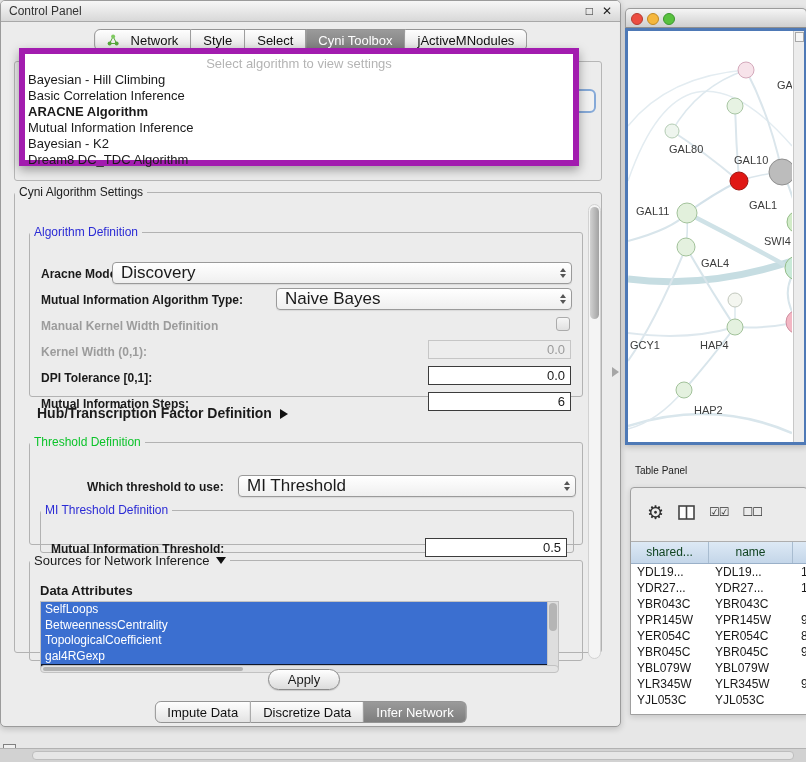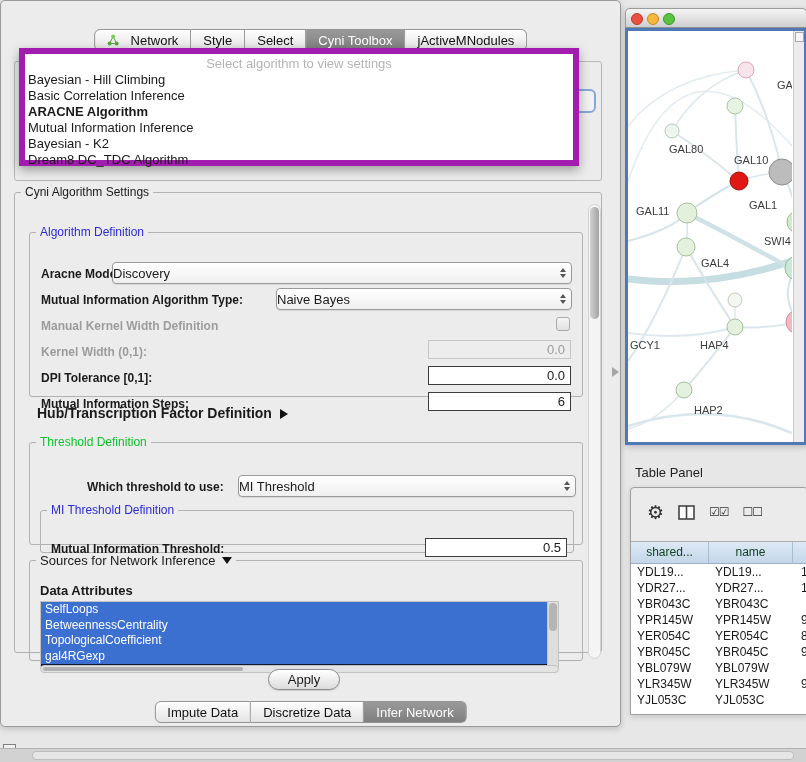--- a/index.html
+++ b/index.html
@@ -22,27 +22,27 @@
 
 #hidden-group{position:absolute;left:13px;top:60px;width:588px;height:120px;border:1px solid #b6b6b6;border-radius:3px;z-index:1}
 #hidden-combo{position:absolute;left:563px;top:88px;width:32px;height:24px;border:2px solid #85a9d8;border-radius:6px;background:#f1f1f1;z-index:2}
 
 #popup{position:absolute;left:18px;top:47px;width:560px;height:118px;background:#fff;border:6px solid #a21caf;box-shadow:0 4px 10px rgba(0,0,0,.35);z-index:50;padding-top:1px}
 .pplaceholder{height:17px;text-align:center;color:#b4b4b4;font-size:13px;line-height:17px}
 .pitem{height:16px;line-height:16px;padding-left:3px;font-size:13px}
 .pitem.sel{font-weight:bold}
 
 fieldset{position:absolute;border:1px solid #b2b2b2;border-radius:3px;background:transparent}
-legend{font-size:12px;padding:0 4px;margin-left:6px;background:#ececec;white-space:nowrap}
+legend{font-size:12px;padding:0 4px;margin-left:0;background:#ececec;white-space:nowrap}
 legend.blue{color:#2b2bd5}
 legend.green{color:#0cc32a}
 .lab{position:absolute;font-size:12px;font-weight:bold;white-space:nowrap}
 .lab.gray{color:#9c9c9c}
 
-.combo{position:absolute;height:22px;background:linear-gradient(#ffffff,#efefef);border:1px solid #9a9a9a;border-radius:4px;display:flex;align-items:center;justify-content:space-between;padding:0 5px 0 0;font-size:13px;box-shadow:0 1px 1px rgba(0,0,0,.08)}
+.combo{position:absolute;height:22px;background:linear-gradient(#ffffff,#efefef);border:1px solid #9a9a9a;border-radius:4px;display:flex;align-items:center;justify-content:space-between;padding:0 5px 0 8px;font-size:17px;box-shadow:0 1px 1px rgba(0,0,0,.08)}
 .arrows{display:flex;flex-direction:column;gap:2px;margin-left:6px}
 .arrows i{width:0;height:0;border-left:3.5px solid transparent;border-right:3.5px solid transparent;display:block}
 .arrows .up{border-bottom:4px solid #555}
 .arrows .dn{border-top:4px solid #555}
 
 .tfield{position:absolute;height:19px;border:1px solid #3c3c3c;background:#fff;font-size:13px;text-align:right;padding:0 5px;line-height:17px}
 .tfield.dis{border:1px solid #c6c6c6;background:#ededed;color:#9b9b9b}
 .chk{position:absolute;width:14px;height:14px;border:1px solid #ababab;border-radius:3px;background:linear-gradient(#f6f6f6,#e1e1e1)}
 
 #attr-list{position:absolute;left:10px;top:33px;width:519px;height:68px;background:#0f172a;border:1px solid #c2c2c2;overflow:hidden}
@@ -63,21 +63,21 @@
 
 #network-window{position:absolute;left:625px;top:8px;width:182px;height:437px;border-radius:5px 5px 0 0;box-shadow:0 2px 6px rgba(0,0,0,.2)}
 #net-titlebar{position:absolute;left:0;top:0;right:0;height:20px;background:linear-gradient(#f5f5f5,#cfcfcf);border:1px solid #9b9b9b;border-bottom:1px solid #8f8f8f;border-radius:5px 5px 0 0}
 .tl{position:absolute;top:4px;width:12px;height:12px;border-radius:50%}
 #net-frame{position:absolute;left:0;top:20px;right:0;bottom:0;border:3px solid #4e79b6;background:#fff}
 #net-canvas{position:absolute;left:0;top:0;bottom:0;width:164px;background:#fff;overflow:hidden}
 #net-scroll{position:absolute;right:0;top:0;bottom:0;width:11px;background:#ececec;border-left:1px solid #c8c8c8}
 #net-scroll .box{width:9px;height:10px;border:1px solid #a8a8a8;background:#f6f6f6;margin:1px auto 0}
 .nlabel{font-size:11px;fill:#3c3c3c}
 
-#table-panel-title{position:absolute;left:635px;top:465px;font-size:13px;color:#222}
+#table-panel-title{position:absolute;left:635px;top:465px;font-size:10px;color:#222}
 #table-window{position:absolute;left:630px;top:487px;width:178px;height:228px;background:#ebebeb;border:1px solid #a0a0a0;border-radius:4px 4px 0 0;overflow:hidden;box-shadow:0 2px 6px rgba(0,0,0,.15)}
 #tbl-toolbar{position:absolute;left:0;top:10px;height:28px;display:flex;align-items:center;gap:14px;padding-left:16px}
 .ticon{font-size:12px;color:#333;letter-spacing:-1px}
 [data-name="settings-gear-icon"]{font-size:19px;color:#2e2e2e;letter-spacing:0}
 #tbl-area{position:absolute;left:0;top:53px;right:0;bottom:0;background:#fff;border-top:1px solid #aeaeae}
 #tbl-head{display:flex;height:22px;background:linear-gradient(#dde9f5,#c4d6e9);border-bottom:1px solid #9ab0c8}
 .th{font-size:12px;text-align:center;line-height:21px;border-right:1px solid #a8bcd0;color:#142}
 .th:nth-child(1){width:78px}.th:nth-child(2){width:84px}.th:nth-child(3){flex:1}
 .tr{display:flex;height:16px}
 .td{font-size:12px;line-height:16px;padding-left:6px;white-space:nowrap;overflow:hidden}
@@ -85,20 +85,27 @@
 
 #split-arrow{position:absolute;left:612px;top:367px;width:0;height:0;border-top:5px solid transparent;border-bottom:5px solid transparent;border-left:7px solid #a6a6a6}
 #status-bar{position:absolute;left:0;top:748px;width:806px;height:14px;background:#d2d2d2;border-top:1px solid #b2b2b2}
 #status-inner{position:absolute;left:32px;right:12px;top:2px;height:9px;background:#e6e6e6;border:1px solid #bdbdbd;border-radius:4px}
 #mini-icon{position:absolute;left:3px;top:744px;width:13px;height:13px}
 </style>
 </head>
 <body>
 
 <section id="control-panel" data-name="control-panel-window">
+  <div class="titlebar" data-name="control-panel-titlebar">
+    <span data-name="control-panel-title">Control Panel</span>
+    <span class="winbtns">
+      <span data-name="float-window-icon">□</span>
+      <span data-name="close-window-icon" style="font-weight:bold">✕</span>
+    </span>
+  </div>
 
   <div id="topTabs" class="tabrow" data-name="control-panel-tabs">
       <div class="seg" data-name="tab-network">
         <svg class="tabicon" data-name="network-tab-icon" viewBox="0 0 12 12">
           <path d="M2.5 9.5L6 2.5L9.5 9.5Z" fill="none" stroke="#57a83c" stroke-width="1"></path>
           <circle cx="2.5" cy="9.5" r="2" fill="#57a83c"></circle>
           <circle cx="6" cy="2.5" r="2" fill="#7ec95f"></circle>
           <circle cx="9.5" cy="9.5" r="2" fill="#57a83c"></circle>
         </svg>
         <span data-name="tab-label">Network</span>

